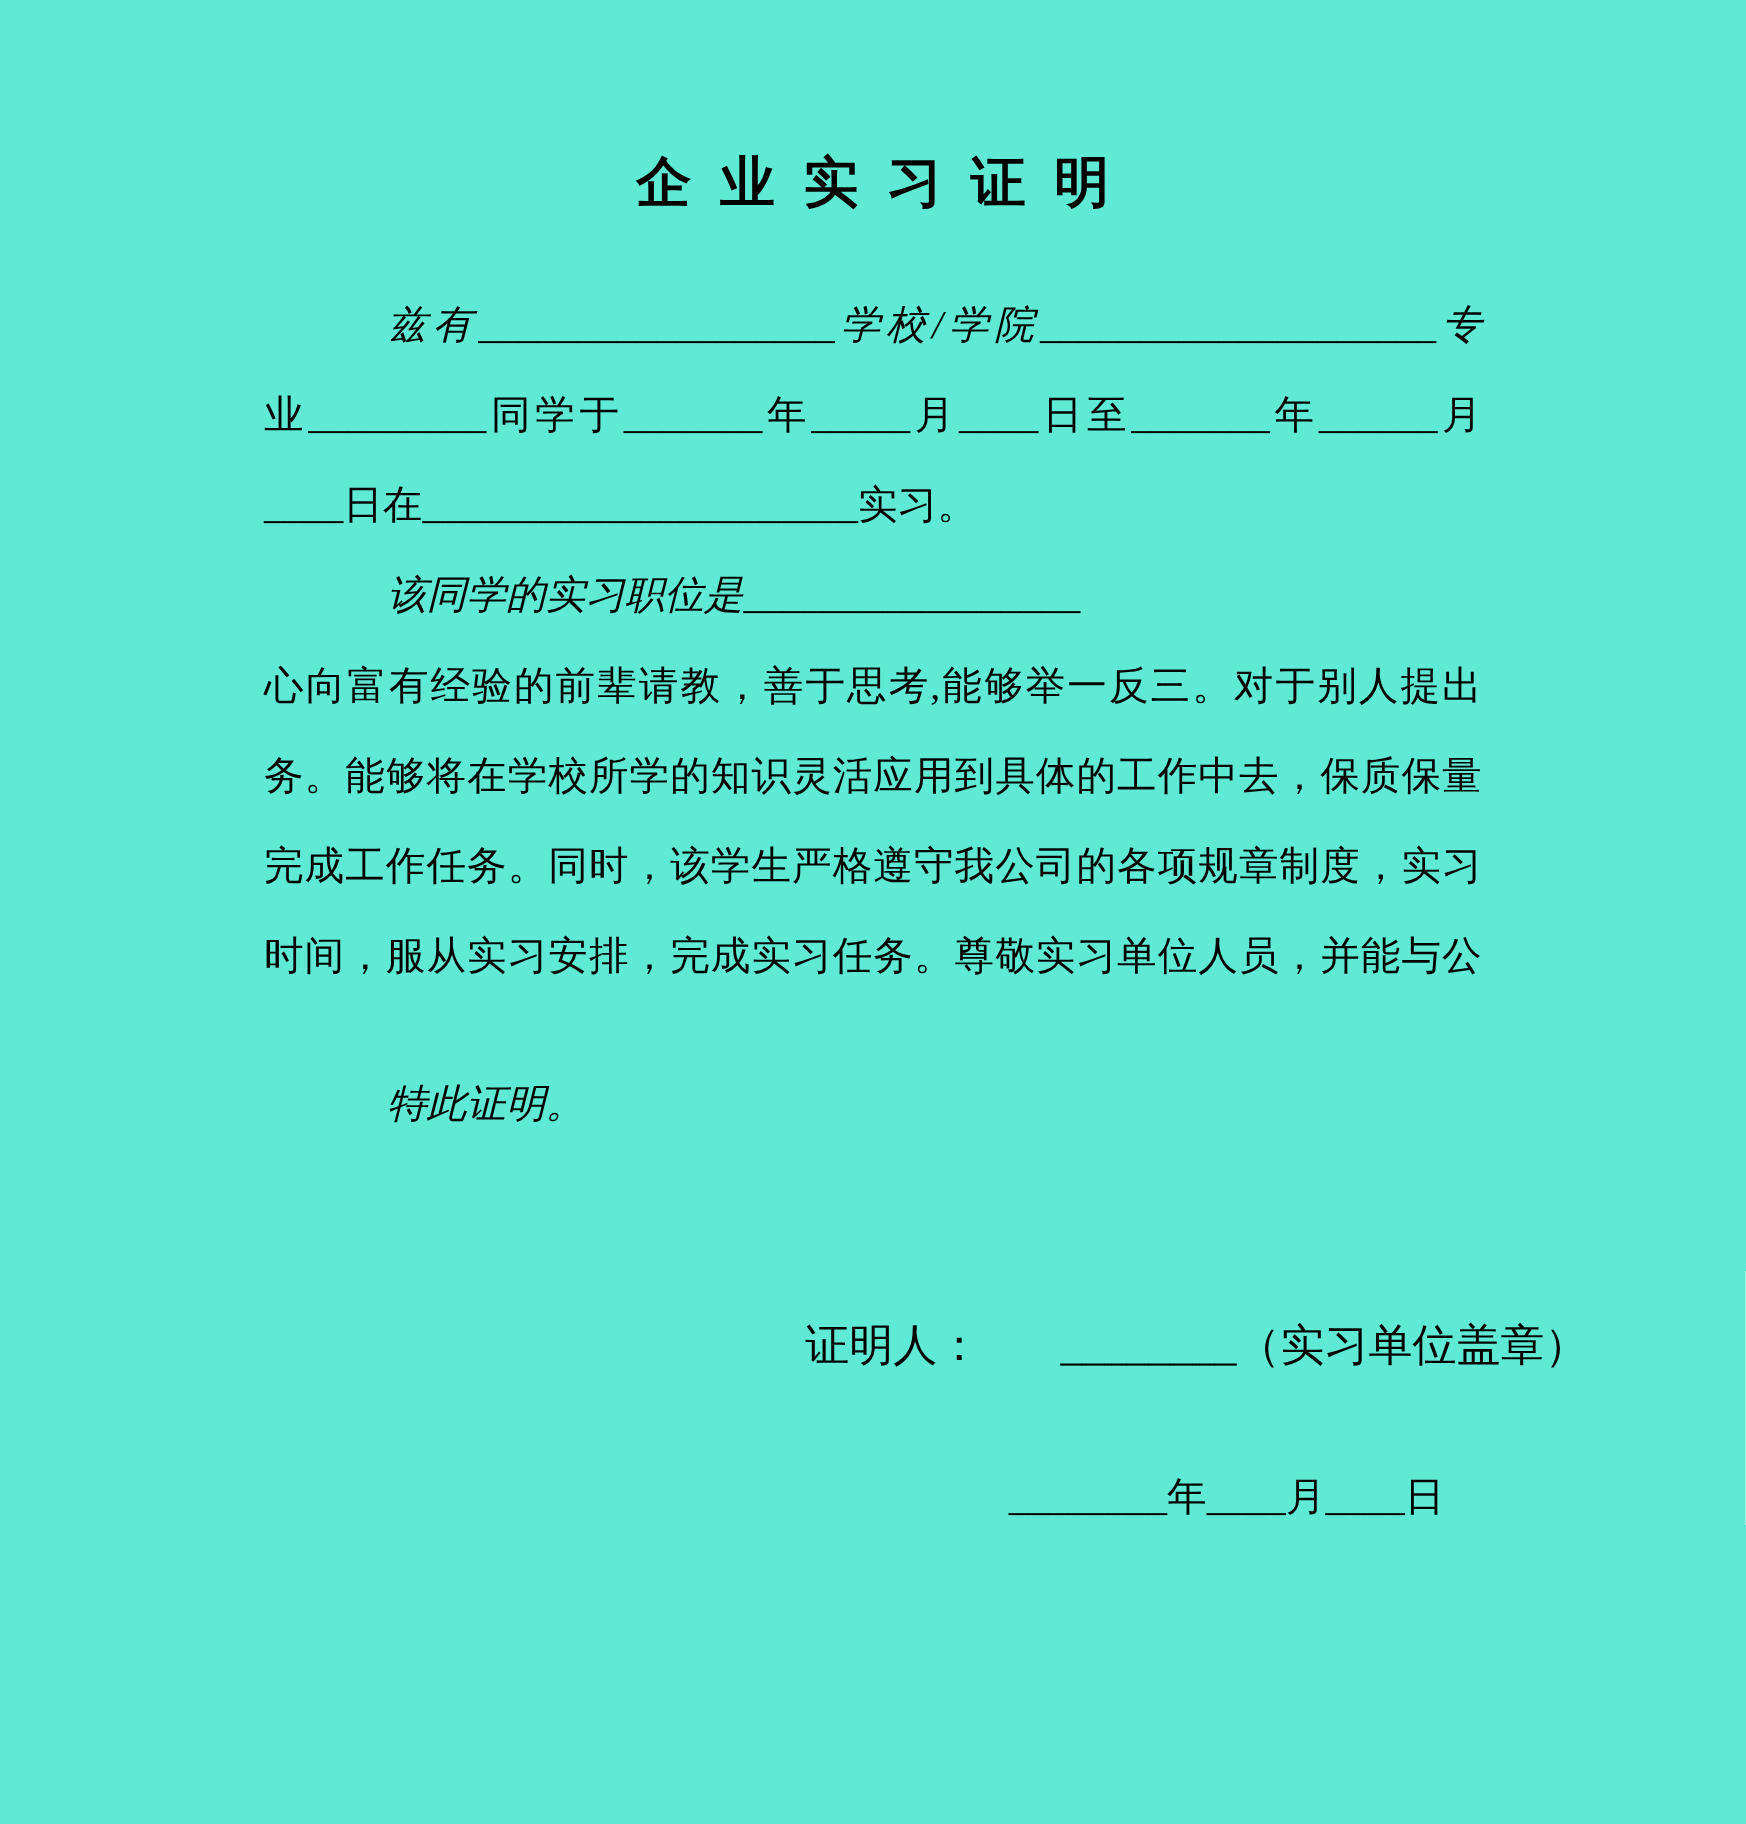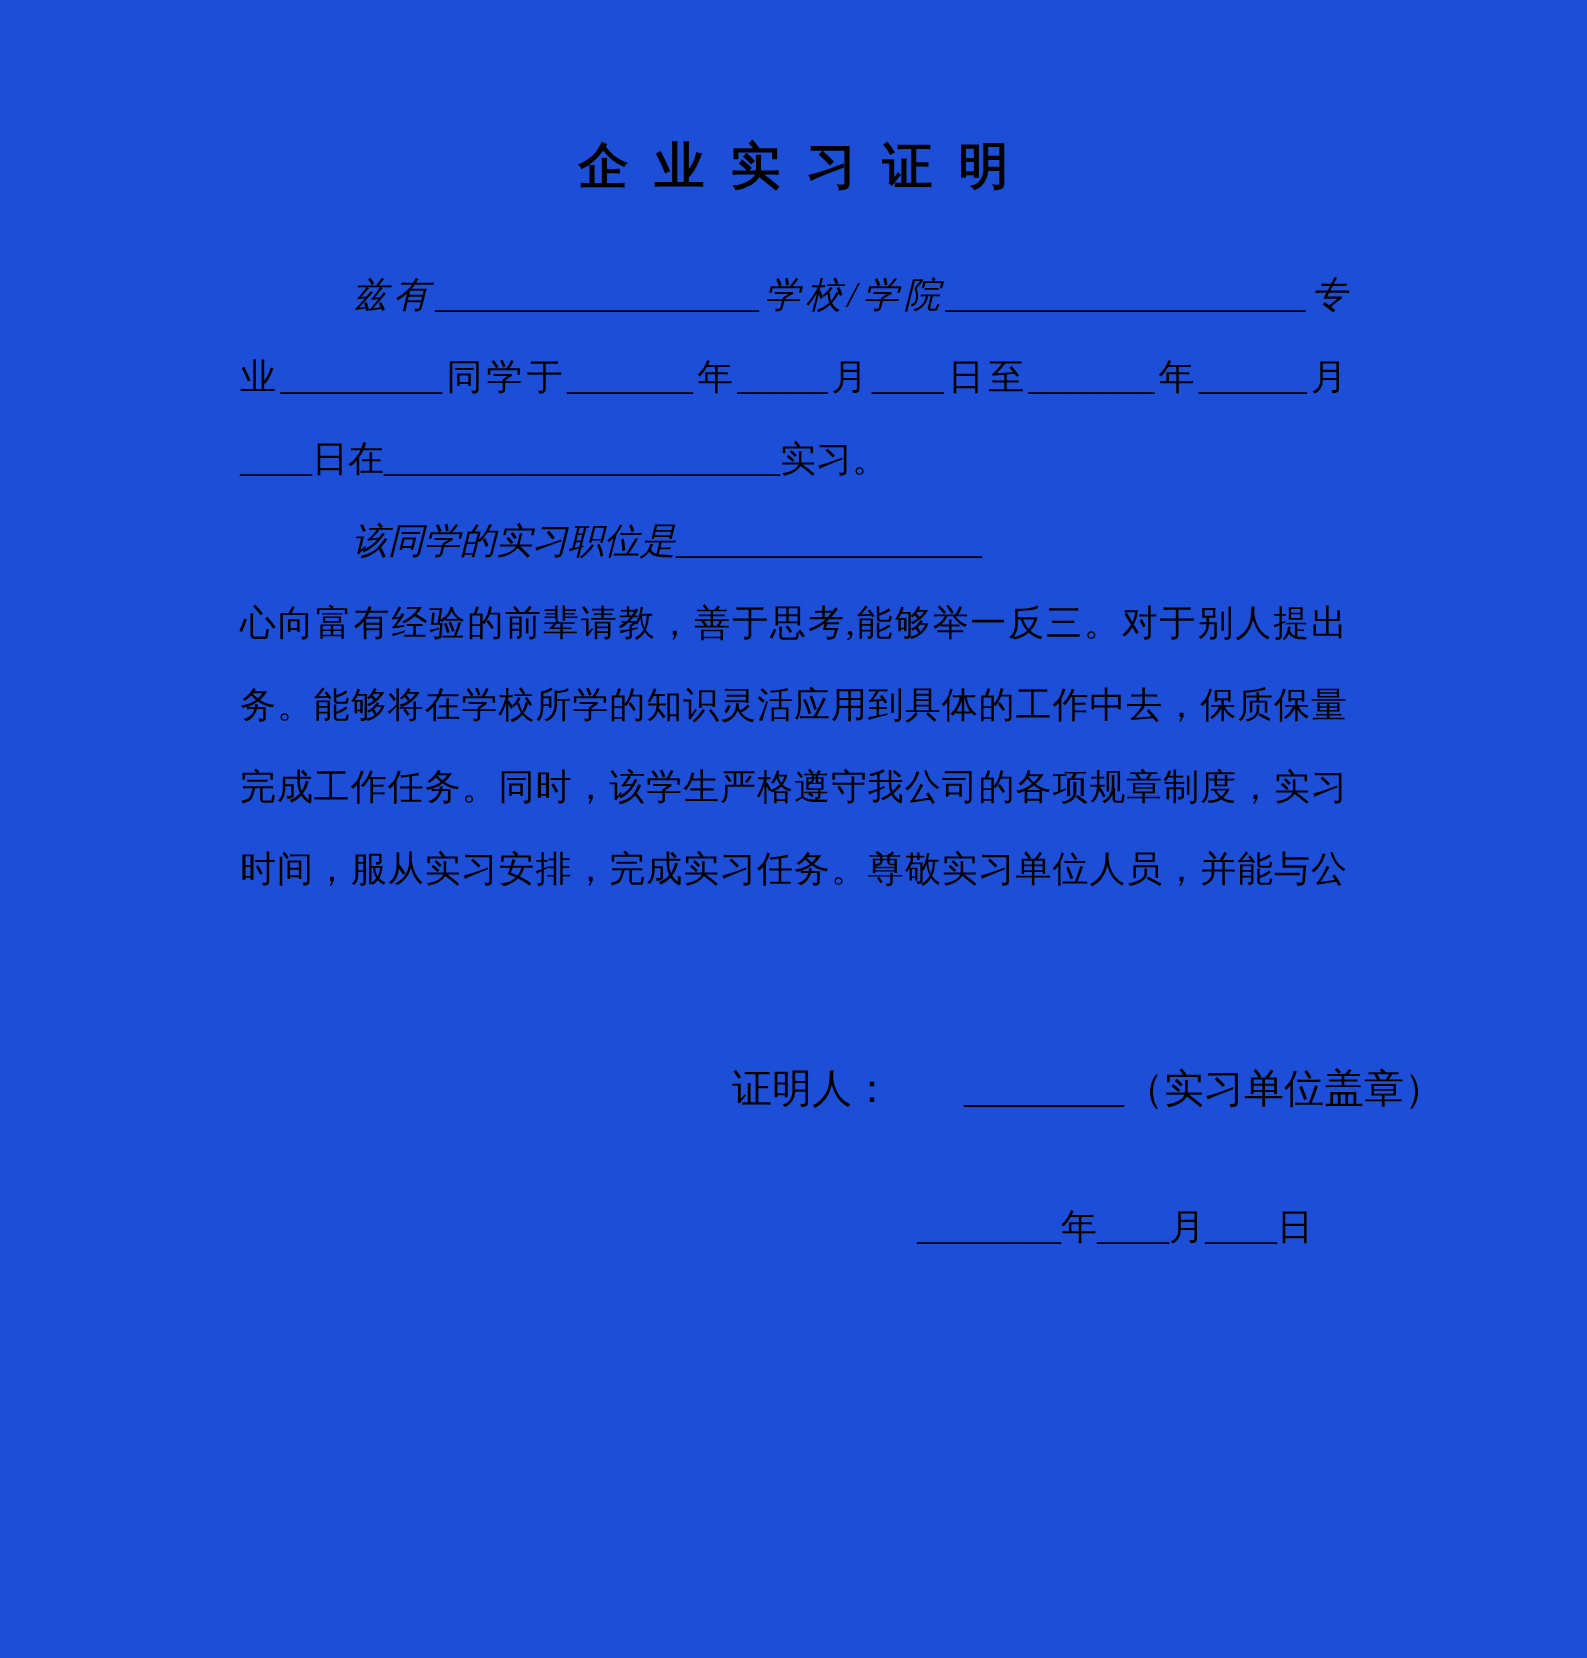--- a/index.html
+++ b/index.html
@@ -1,21 +1,21 @@
 <!DOCTYPE html>
 <html><head>
 <meta charset="utf-8">
 <style>
   html, body { margin: 0; padding: 0; background: #fff; }
   .page {
     position: relative;
     width: 1587px;
     height: 1658px;
     box-sizing: border-box;
-    background: #1d4ed8;
+    background: #5eead4;
     color: #000000;
     padding: 128px 240px 0 240px;
     overflow: hidden;
     font-family: "Liberation Serif", "DejaVu Serif", serif;
   }
   .doc-title {
     font-size: 50px;
     font-weight: bold;
     text-align: center;
     letter-spacing: 26px;
@@ -60,20 +60,21 @@
   <h1 class="doc-title">企业实习证明</h1>
 
   <div class="line just indent">兹有__________________学校/学院____________________专</div>
   <div class="line just">业_________同学于_______年_____月____日至_______年______月</div>
   <div class="line">____日在______________________实习。</div>
   <div class="line indent">该同学的实习职位是_________________</div>
   <div class="line just">心向富有经验的前辈请教，善于思考,能够举一反三。对于别人提出</div>
   <div class="line just">务。能够将在学校所学的知识灵活应用到具体的工作中去，保质保量</div>
   <div class="line just">完成工作任务。同时，该学生严格遵守我公司的各项规章制度，实习</div>
   <div class="line just">时间，服从实习安排，完成实习任务。尊敬实习单位人员，并能与公</div>
+  <div class="line indent mt-cert">特此证明。</div>
 
   <div class="sig-row">
     <span>证明人：</span><span class="sig-gap"></span><span>________</span><span>（实习单位盖章）</span>
   </div>
 
   <div class="date-row">________年____月____日</div>
 
 </div>
 
 </body></html>

